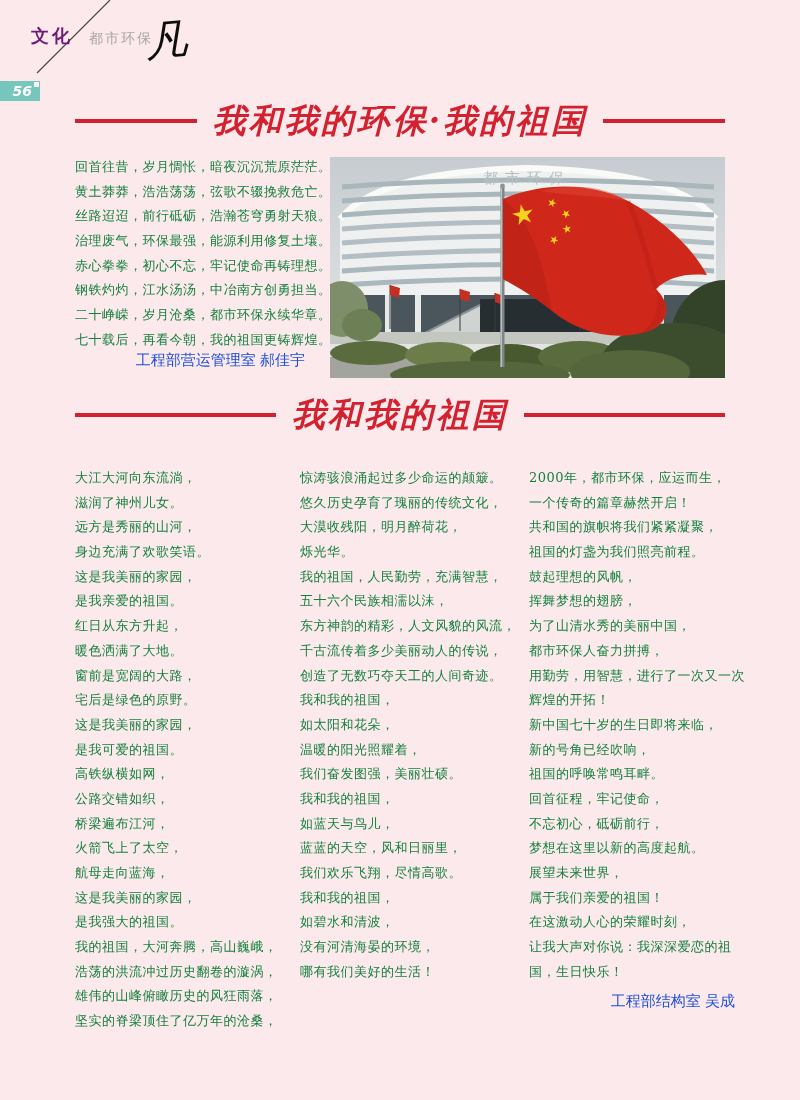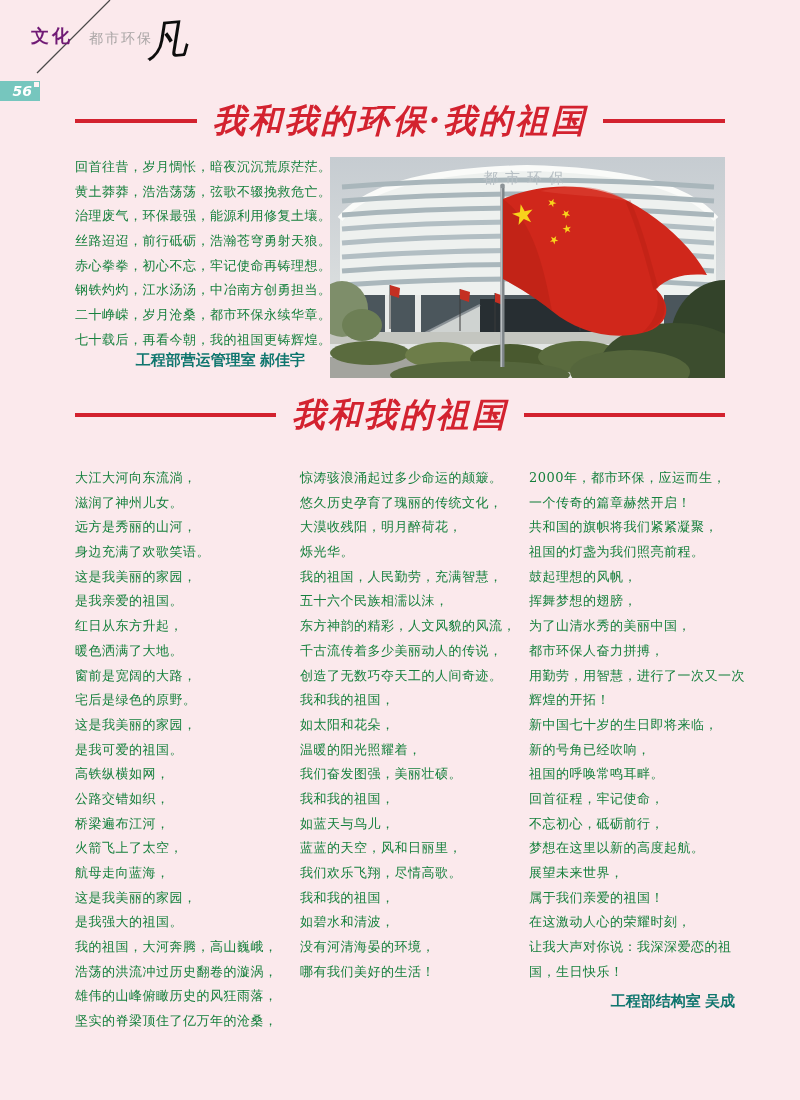--- a/index.html
+++ b/index.html
@@ -24,21 +24,21 @@
   .title-row{position:absolute;left:75px;width:650px;display:flex;align-items:center;gap:16px;}
   #title1{top:98px;height:46px;}
   #title2{top:392px;height:46px;}
   .title-rule{flex:1;height:4px;background:#d3222f;}
   .title-text{font-weight:bold;font-style:italic;font-size:33px;color:#d3222f;
     letter-spacing:3px;white-space:nowrap;}
   
   .poem{color:#15803d;}
   .poem .line{height:24.7px;line-height:24.7px;font-size:13px;letter-spacing:.5px;white-space:nowrap;}
   #poem1{position:absolute;left:75px;top:155px;width:260px;}
-  .attribution{font-family:"Liberation Sans",sans-serif;font-weight:bold;color:#0f766e;font-size:15px;}
+  .attribution{font-family:"Liberation Sans",sans-serif;font-weight:normal;color:#1d4ed8;font-size:15px;}
   #poem1-attr{position:absolute;left:75px;top:351px;width:230px;text-align:right;}
   .poem-col{position:absolute;top:466px;}
   #col1{left:75px;width:225px;}
   #col2{left:300px;width:225px;}
   #col3{left:529px;width:206px;}
   #poem2-attr{position:absolute;left:529px;top:992px;width:206px;text-align:right;}
   
   #photo{position:absolute;left:330px;top:157px;width:395px;height:221px;overflow:hidden;}
   #photo svg{display:block;}
 </style>
@@ -60,22 +60,22 @@
 
   <div class="title-row" id="title1">
     <div class="title-rule"></div>
     <div class="title-text">我和我的环保·我的祖国</div>
     <div class="title-rule"></div>
   </div>
 
   <div class="poem" id="poem1">
       <div class="line">回首往昔，岁月惆怅，暗夜沉沉荒原茫茫。</div>
       <div class="line">黄土莽莽，浩浩荡荡，弦歌不辍挽救危亡。</div>
+      <div class="line">丝路迢迢，前行砥砺，浩瀚苍穹勇射天狼。</div>
       <div class="line">治理废气，环保最强，能源利用修复土壤。</div>
-      <div class="line">丝路迢迢，前行砥砺，浩瀚苍穹勇射天狼。</div>
       <div class="line">赤心拳拳，初心不忘，牢记使命再铸理想。</div>
       <div class="line">钢铁灼灼，江水汤汤，中冶南方创勇担当。</div>
       <div class="line">二十峥嵘，岁月沧桑，都市环保永续华章。</div>
       <div class="line">七十载后，再看今朝，我的祖国更铸辉煌。</div>
     </div>
   <div class="attribution" id="poem1-attr">工程部营运管理室 郝佳宇</div>
 
   <div id="photo">
     <svg width="395" height="221" viewBox="0 0 395 221">
       <defs>

